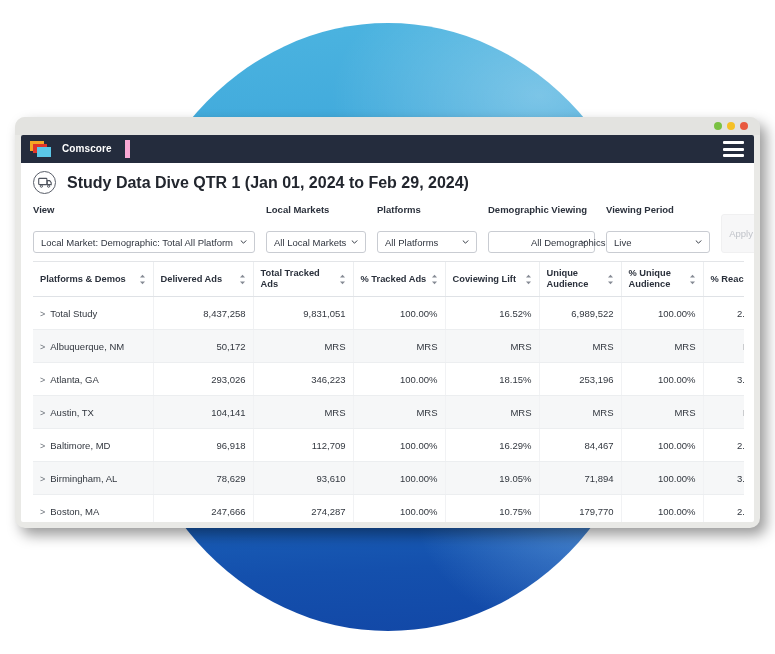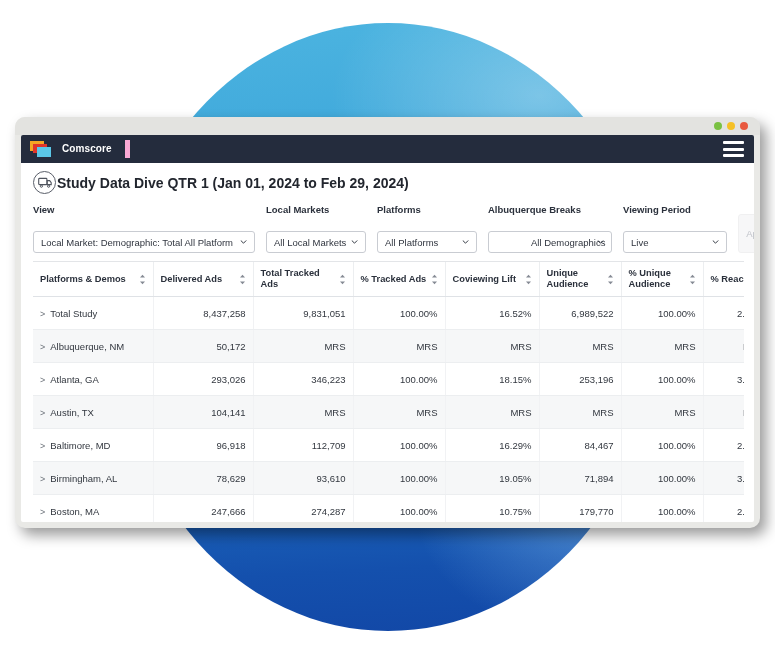--- a/index.html
+++ b/index.html
@@ -126,22 +126,22 @@
     flex: 0 0 auto;
   }
   .study-icon {
     width: 23px; height: 23px;
     border-radius: 50%;
     border: 1.4px solid #5a5f6a;
     display: flex; align-items: center; justify-content: center;
     flex: 0 0 23px;
   }
   .study-title {
-    margin-left: 1px;
-    font-size: 14px;
+    margin-left: 11px;
+    font-size: 16px;
     font-weight: bold;
     color: #22262e;
     white-space: nowrap;
   }
 
   
   .filters {
     display: flex;
     align-items: flex-end;
     padding: 4px 10px 8px 12px;
@@ -172,21 +172,21 @@
   }
   .select .chev {
     position: absolute;
     right: 7px; top: 50%;
     margin-top: -2px;
     width: 7px; height: 4px;
   }
   .sel-view    { width: 222px; }
   .sel-markets { width: 100px; }
   .sel-plat    { width: 100px; }
-  .sel-demo    { width: 124px; padding-left: 42px; }
+  .sel-demo    { width: 107px; padding-left: 42px; }
   .sel-period  { width: 104px; }
 
   .apply-btn {
     height: 39px;
     min-width: 40px;
     padding: 0 8px;
     background: #f7f7f8;
     border: 1px solid #f0f0f1;
     border-radius: 3px;
     color: #c0c3c9;
@@ -334,21 +334,21 @@
           <span class="filter-label">Platforms</span>
           <div class="select sel-plat">
             <span>All Platforms</span>
             <svg class="chev" viewBox="0 0 8 5">
                 <path d="M0.6 0.6L4 4 7.4 0.6" stroke="#2b313c" stroke-width="1.2" fill="none"></path>
               </svg>
           </div>
         </div>
 
         <div class="filter-group">
-          <span class="filter-label">Albuquerque Breaks</span>
+          <span class="filter-label">Demographic Viewing</span>
           <div class="select sel-demo">
             <span>All Demographics</span>
             <svg class="chev" viewBox="0 0 8 5">
                 <path d="M0.6 0.6L4 4 7.4 0.6" stroke="#2b313c" stroke-width="1.2" fill="none"></path>
               </svg>
           </div>
         </div>
 
         <div class="filter-group">
           <span class="filter-label">Viewing Period</span>

